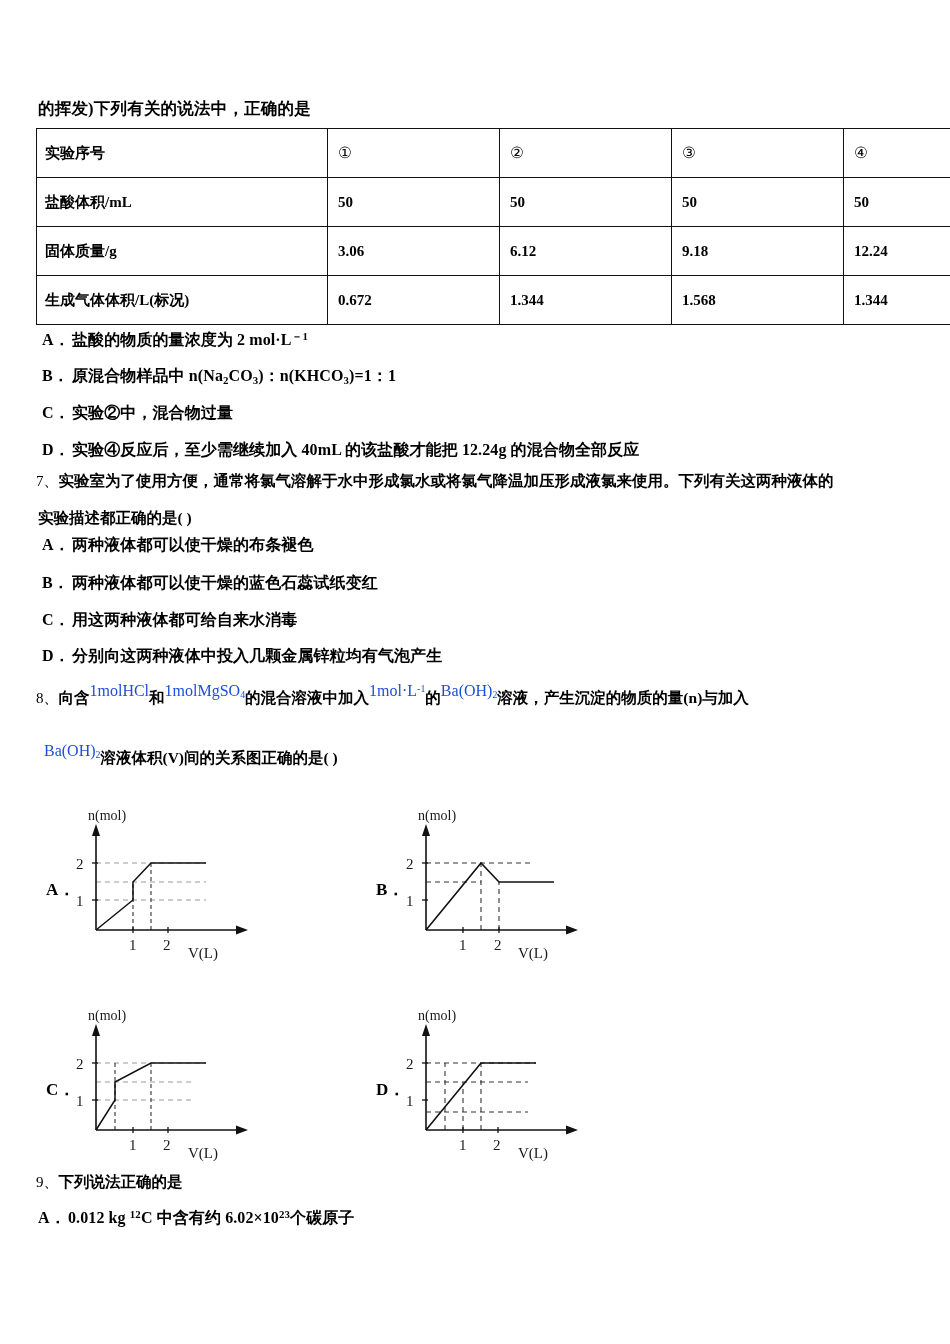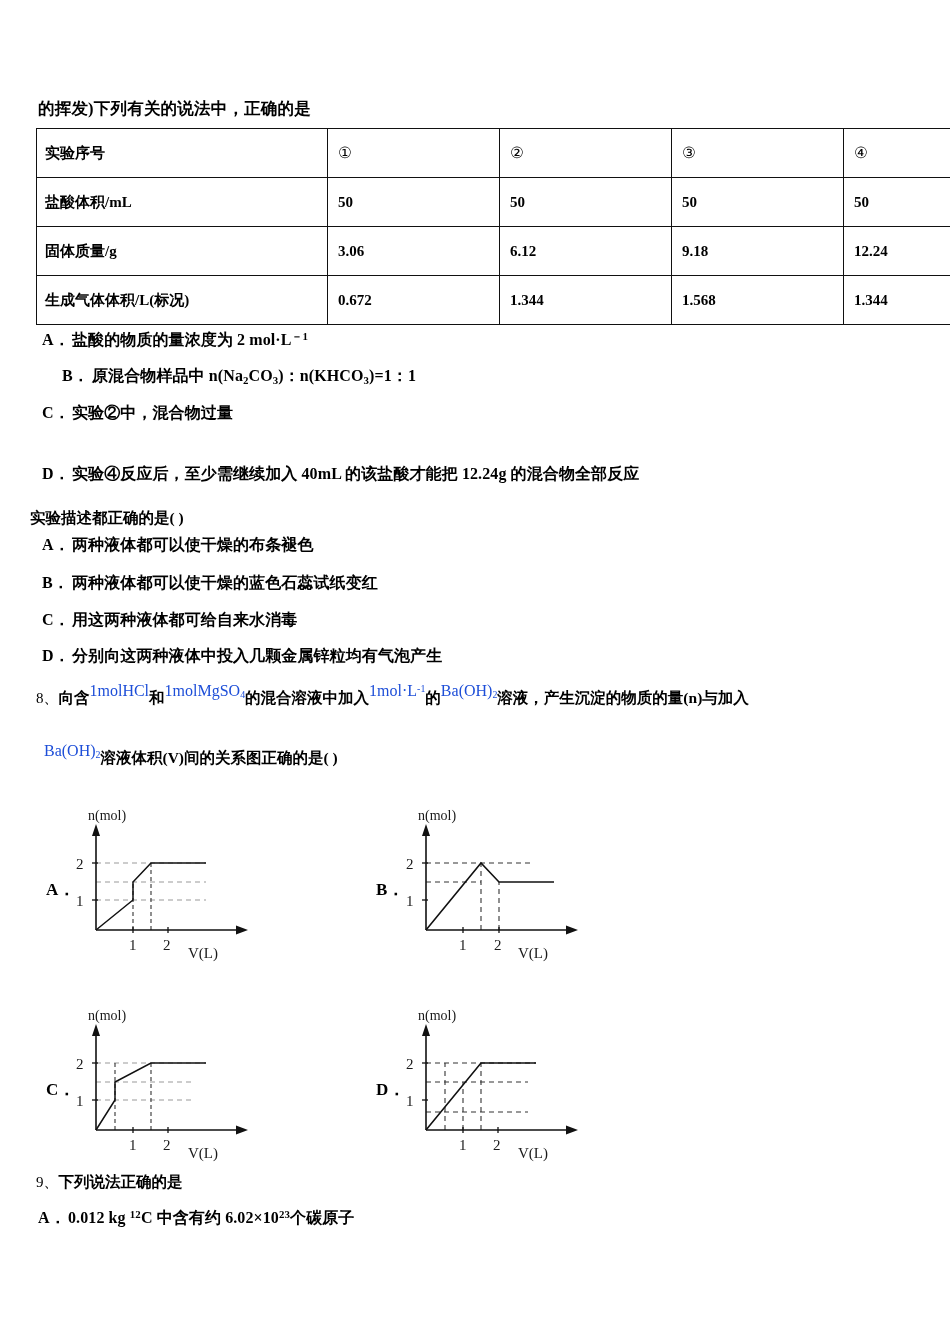--- a/index.html
+++ b/index.html
@@ -139,31 +139,34 @@
         <td class="col-val">1.344</td>
         <td class="col-val">1.568</td>
         <td class="col-val">1.344</td>
       </tr>
     </tbody>
   </table>
 
   <div class="opt" style="top:330px;">
     <span class="lbl">A．</span><span>盐酸的物质的量浓度为 2 mol·L</span><sup>－1</sup>
   </div>
-  <div class="opt" style="top:366px;margin-left:20px;">
+  <div class="opt" style="top:366px;">
     <span class="lbl">B．</span><span>原混合物样品中 n(Na<sub>2</sub>CO<sub>3</sub>)：n(KHCO<sub>3</sub>)=1：1</span>
   </div>
   <div class="opt" style="top:403px;">
     <span class="lbl">C．</span><span>实验②中，混合物过量</span>
   </div>
-  <div class="opt" style="top:464px;">
+  <div class="opt" style="top:440px;">
     <span class="lbl">D．</span><span>实验④反应后，至少需继续加入 40mL 的该盐酸才能把 12.24g 的混合物全部反应</span>
   </div>
 
-  <div class="q-line" style="top:508px; left:30px;">实验描述都正确的是(     )</div>
+  <div class="q-line" style="top:471px;">
+    <span class="qnum">7、</span><span>实验室为了使用方便，通常将氯气溶解于水中形成氯水或将氯气降温加压形成液氯来使用。下列有关这两种液体的</span>
+  </div>
+  <div class="q-line" style="top:508px; left:38px;">实验描述都正确的是(     )</div>
 
   <div class="opt" style="top:535px;">
     <span class="lbl">A．</span><span>两种液体都可以使干燥的布条褪色</span>
   </div>
   <div class="opt" style="top:573px;">
     <span class="lbl">B．</span><span>两种液体都可以使干燥的蓝色石蕊试纸变红</span>
   </div>
   <div class="opt" style="top:610px;">
     <span class="lbl">C．</span><span>用这两种液体都可给自来水消毒</span>
   </div>

